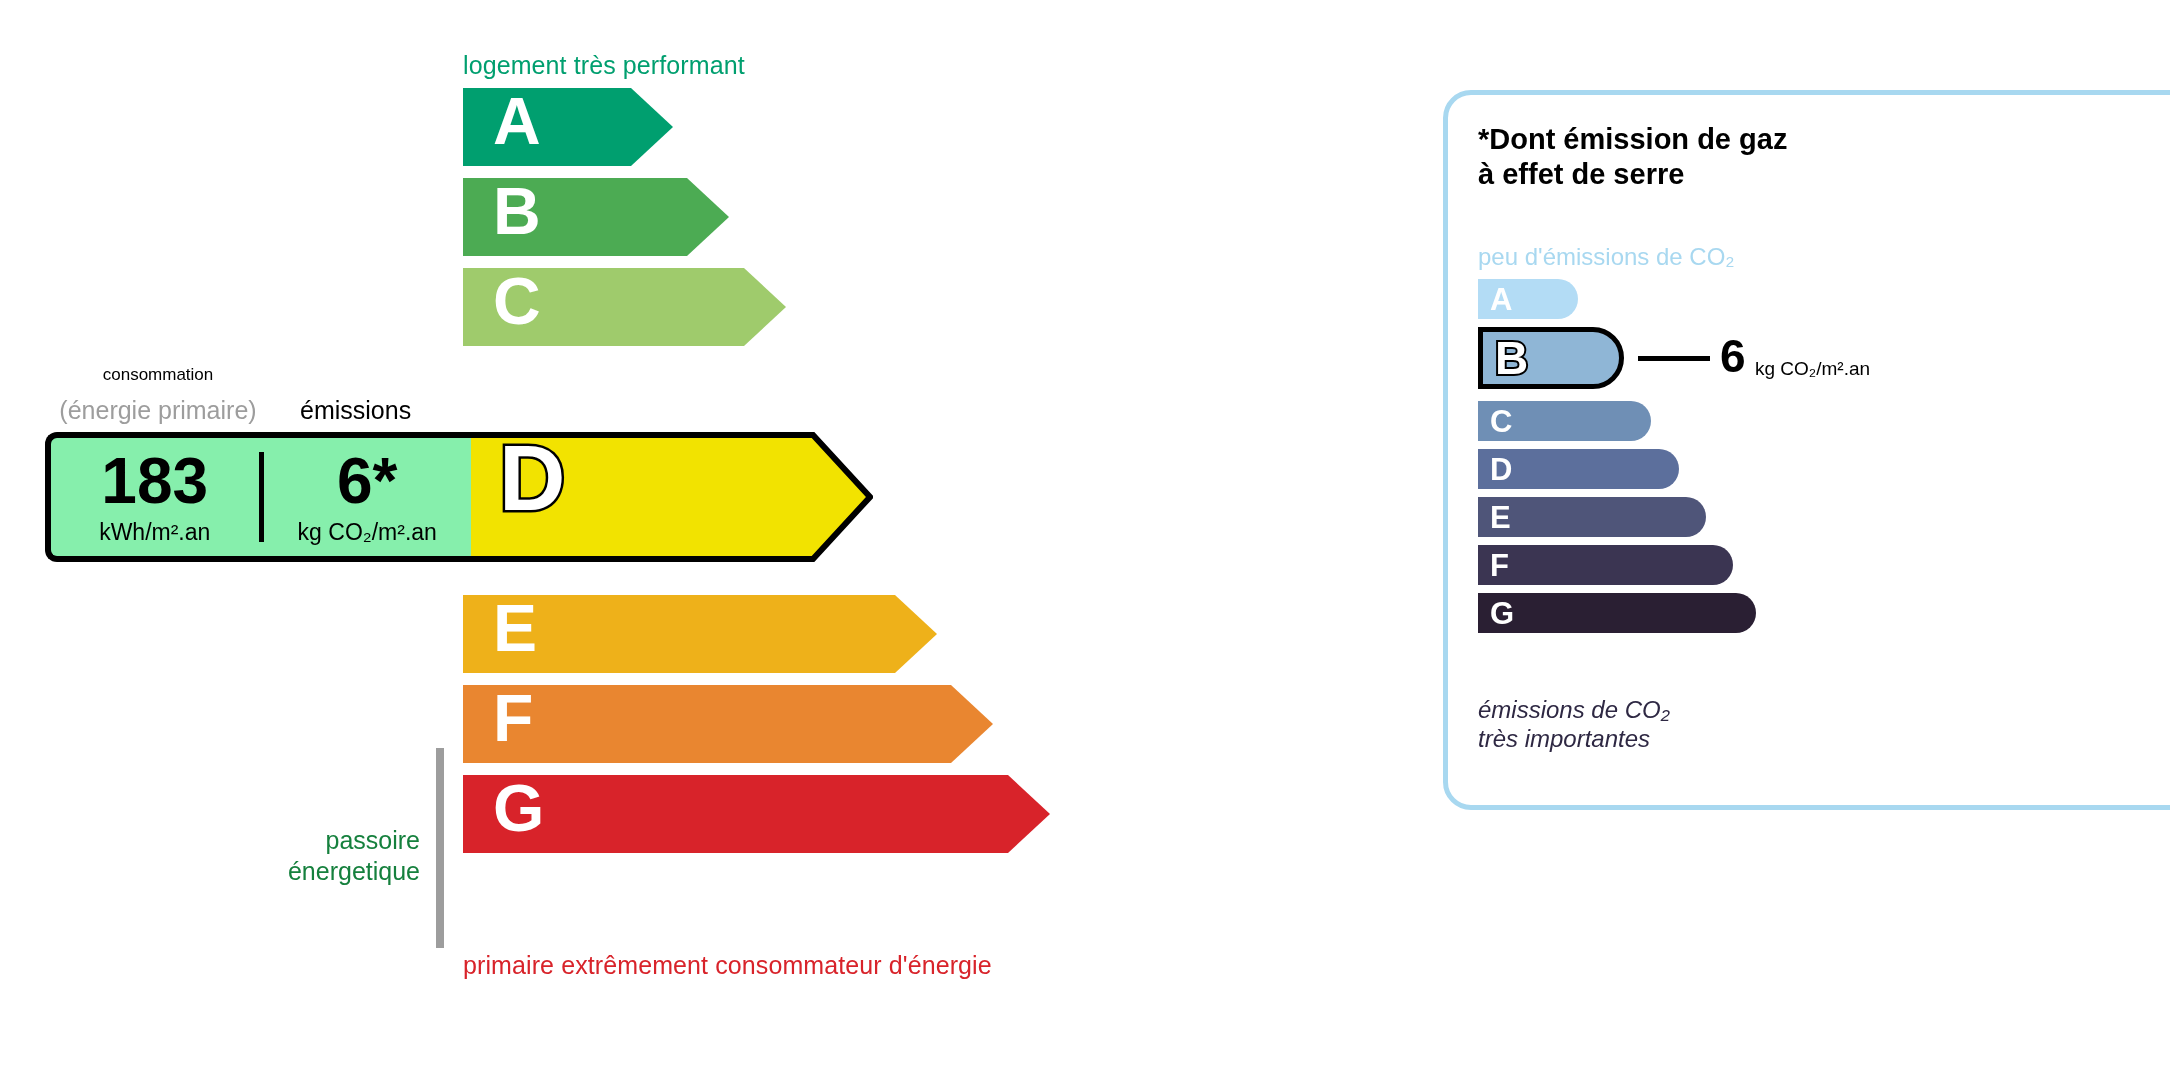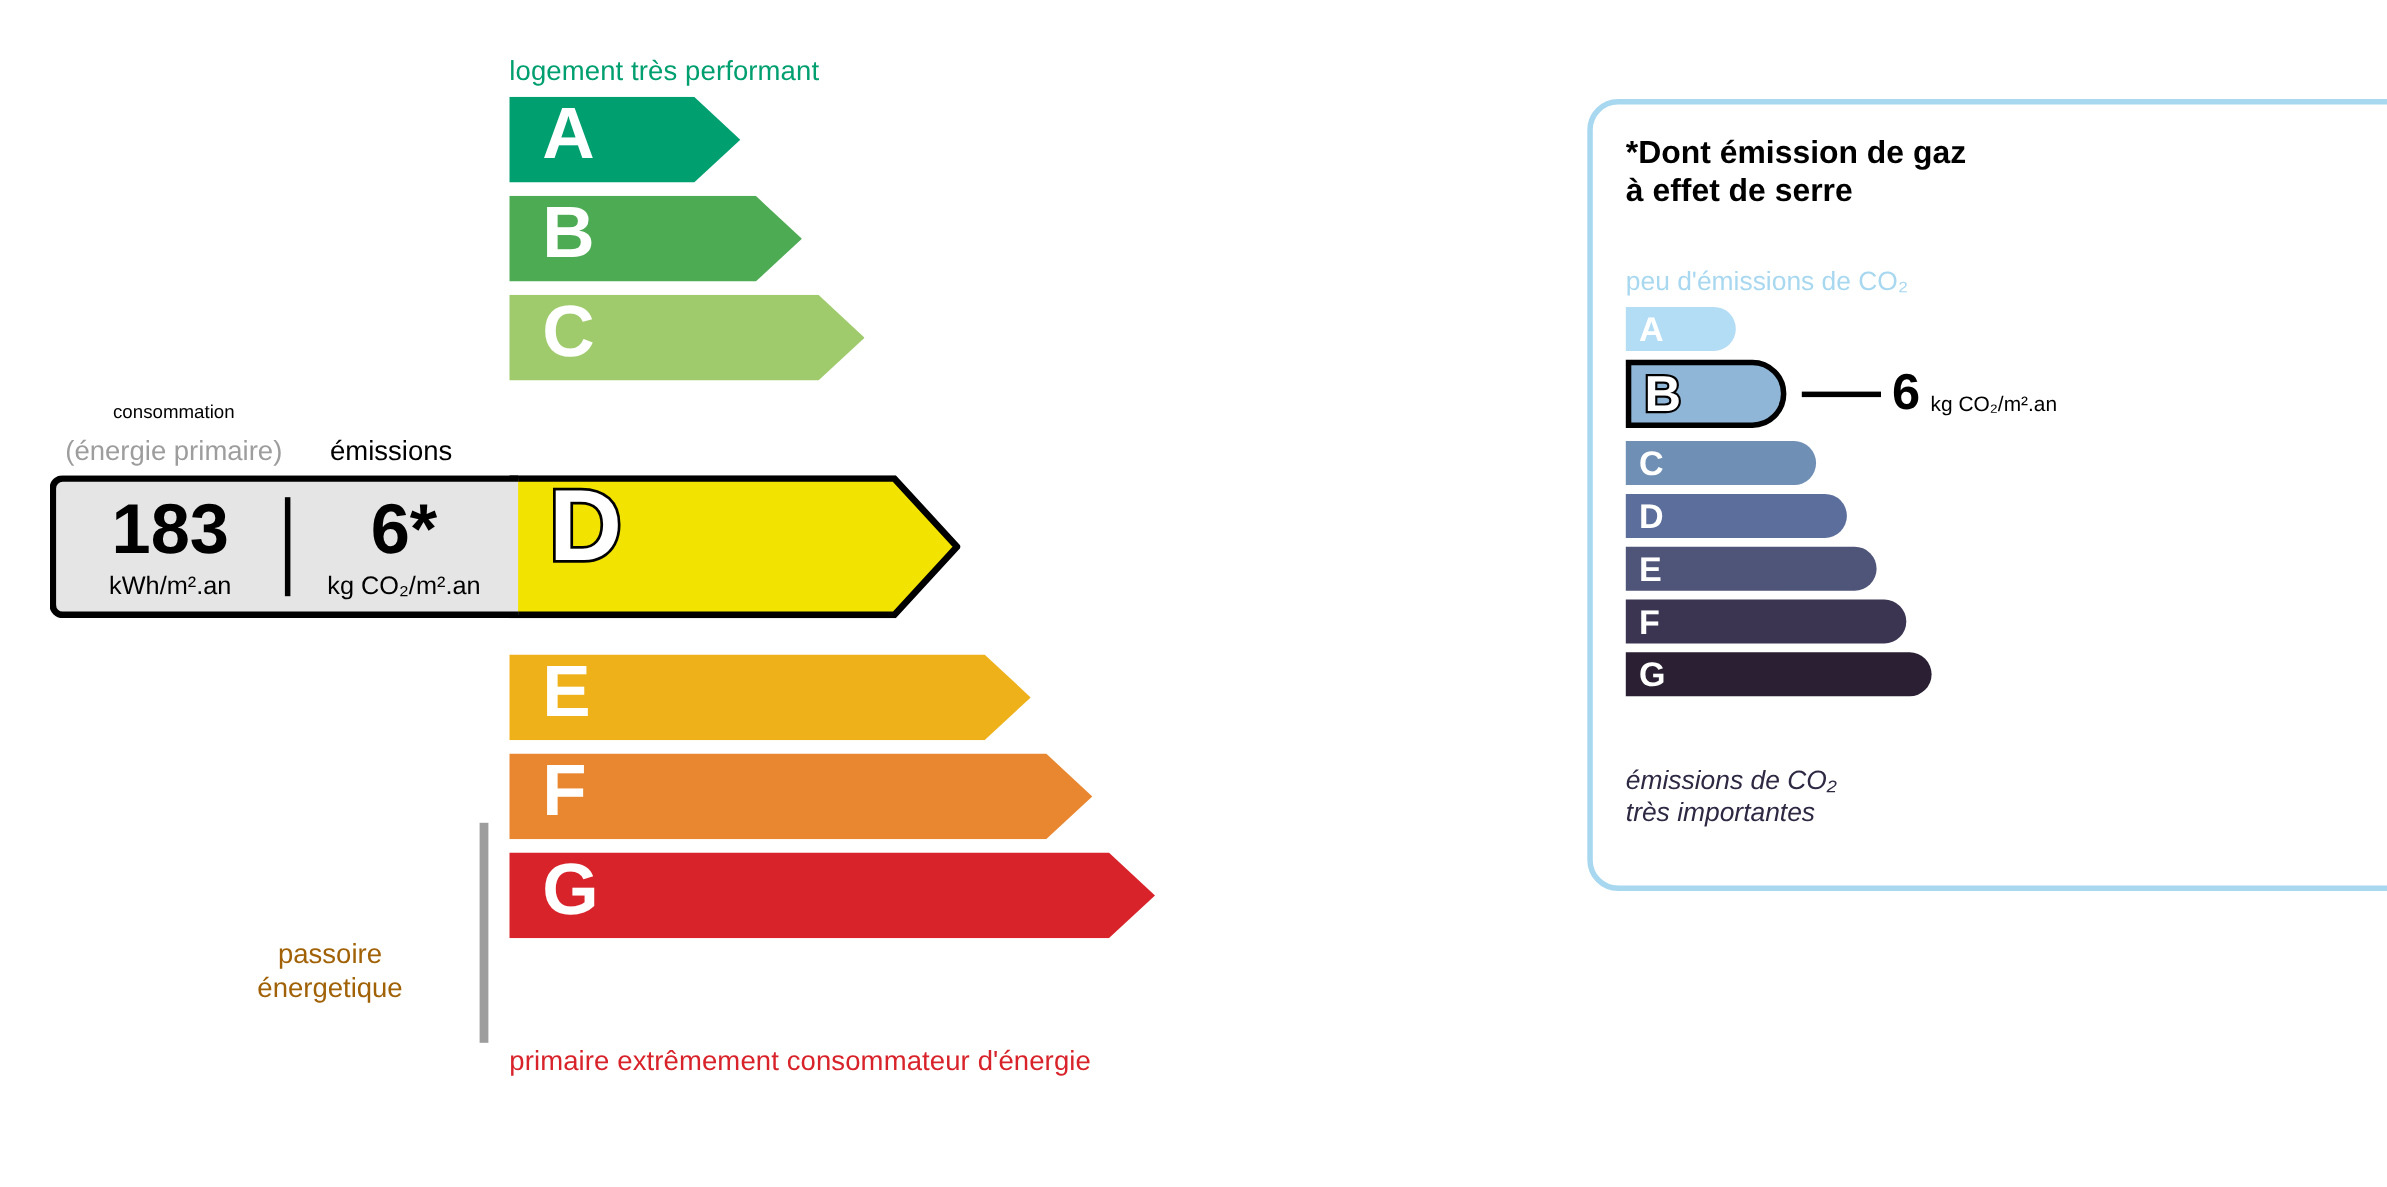--- a/index.html
+++ b/index.html
@@ -30,38 +30,38 @@
   #row-D .arrow-letter{
     color:#ffffff;
     -webkit-text-stroke:5px #000;
     paint-order:stroke fill;
     font-size:92px;margin-left:36px;
   }
 
   
   #value-box{
     position:absolute;left:45px;top:432px;width:426px;height:130px;
-    background:#e5e5e5;border:6px solid #000;border-right:none;
+    background:#86efac;border:6px solid #000;border-right:none;
     border-radius:12px 0 0 12px;box-sizing:border-box;
     display:flex;align-items:stretch;z-index:6;
   }
   .value-cell{flex:1;display:flex;flex-direction:column;align-items:center;justify-content:center;}
   #value-divider{width:5px;background:#000;margin:14px 0;}
   .value-number{font-size:64px;font-weight:bold;line-height:1;color:#000;}
   .value-unit{font-size:23px;color:#000;margin-top:6px;white-space:nowrap;}
 
   
   #label-consommation{position:absolute;left:48px;top:365px;width:220px;text-align:center;font-size:17px;color:#000;}
   #label-energie-primaire{position:absolute;left:40px;top:396px;width:236px;text-align:center;font-size:25px;color:#9d9d9d;}
   #label-emissions{position:absolute;left:300px;top:396px;font-size:25px;color:#000;}
   #label-energie-finale{position:absolute;left:66px;top:631px;font-size:24px;color:#9d9d9d;line-height:1.28;}
 
   
   #passoire-bar{position:absolute;left:436px;top:748px;width:8px;height:200px;background:#9d9d9d;}
-  #passoire-text{position:absolute;left:180px;top:852px;width:240px;text-align:center;font-size:25px;color:#a16207;line-height:1.25;}
+  #passoire-text{position:absolute;left:180px;top:825px;width:240px;text-align:right;font-size:25px;color:#15803d;line-height:1.25;}
 
   
   #co2-panel{
     position:absolute;left:1443px;top:90px;width:802px;height:720px;
     border:5px solid #a8d8f0;border-radius:28px;box-sizing:border-box;background:#fff;
   }
   #co2-title{position:absolute;left:30px;top:27px;font-size:29px;font-weight:bold;color:#000;line-height:1.22;}
   #co2-top-label{position:absolute;left:30px;top:148px;font-size:24px;color:#a8d8f0;}
   #co2-bottom-label{position:absolute;left:30px;top:600px;font-size:24px;color:#2e2843;line-height:1.22;font-style:italic;}
 

